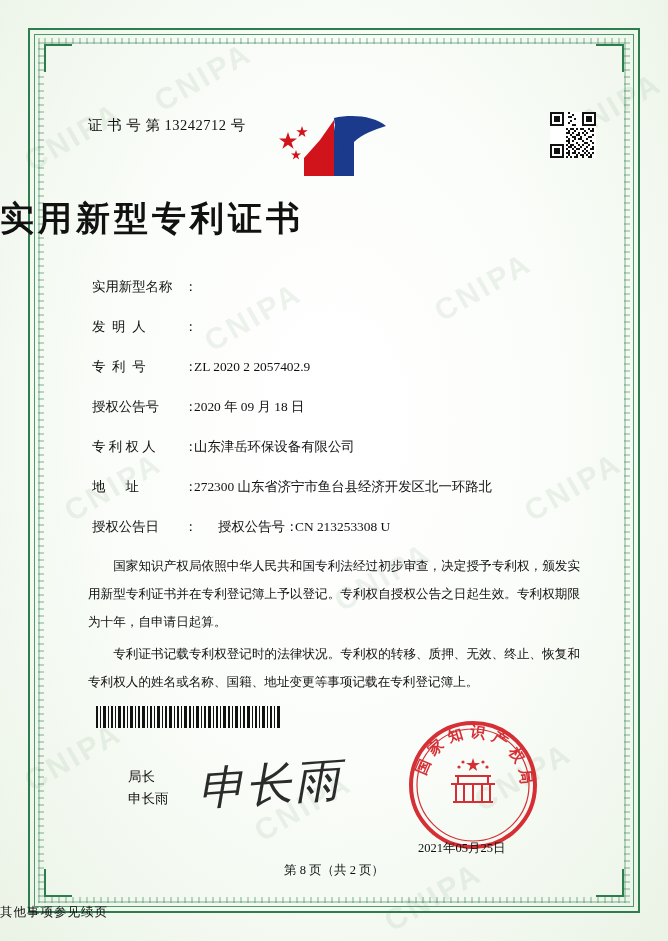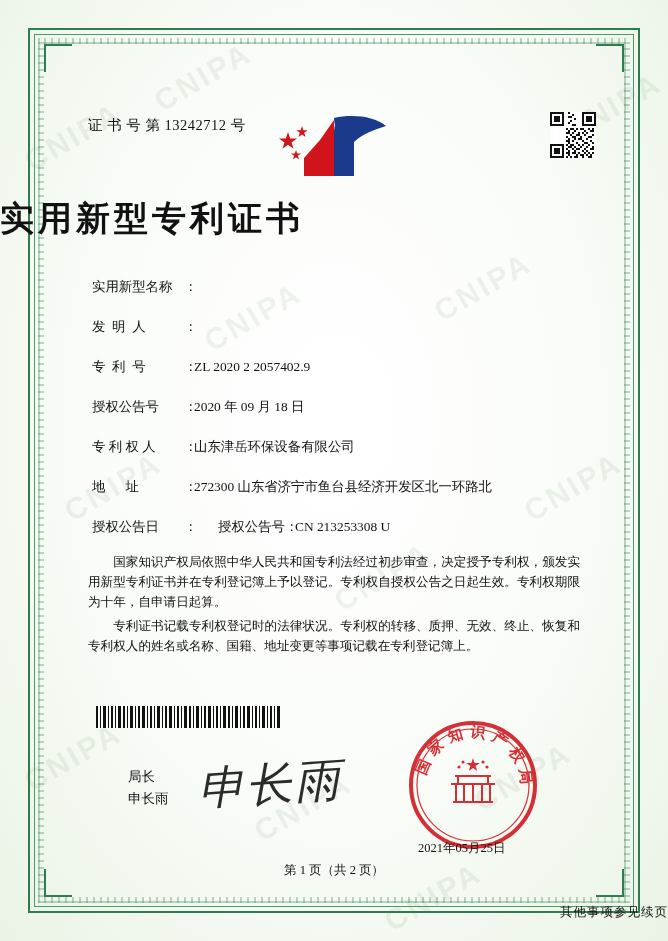--- a/index.html
+++ b/index.html
@@ -103,21 +103,21 @@
     letter-spacing:0px;
     white-space:pre;
   }
   .fcolon{width:10px;flex:none;}
   .fvalue{flex:1;}
   .frow.two .fvalue{flex:none;width:180px;}
   .sublabel{width:auto;margin-left:24px;}
 
   .para{
     position:absolute;left:88px;top:552px;width:492px;
-    font-size:12.6px;line-height:20px;color:#111;text-align:justify;
+    font-size:12.6px;line-height:28px;color:#111;text-align:justify;
   }
   .para p{margin:0 0 4px 0;text-indent:2em;}
 
   .barcode{
     position:absolute;left:96px;top:706px;width:186px;height:22px;
   }
 
   .sign-block{position:absolute;left:96px;top:766px;margin-left:32px;}
   .sign-label{font-size:13.5px;color:#111;line-height:22px;}
   .signature{
@@ -137,21 +137,21 @@
   .seal-date{
     position:absolute;left:418px;top:840px;
     font-size:12.5px;color:#111;
   }
 
   .pageno{
     position:absolute;left:0;right:0;top:862px;text-align:center;
     font-size:12.5px;color:#111;
   }
   .footnote{
-    position:absolute;left:0;right:0;top:904px;text-align:right;
+    position:absolute;left:0;right:0;top:904px;text-align:left;
     font-size:12.5px;color:#111;letter-spacing:1px;
   }
 </style>
 </head>
 <body>
 
 <div class="page">
 
   <div id="watermarks">
       <div class="wm" style="left: 20px; top: 120px;">CNIPA</div>
@@ -429,17 +429,17 @@
           </defs>
           <text font-size="15" font-weight="bold" fill="#d1141b" font-family="'DejaVu Serif', serif" letter-spacing="6">
             <textPath href="#sealArc" startOffset="6%">国家知识产权局</textPath>
           </text>
           <path d="M30 30 L104 104" stroke="#d1141b" stroke-width="0"></path>
         </g>
       </svg>
     </div>
     <div class="seal-date">2021年05月25日</div>
 
-    <div class="pageno">第 1 页（共 2 页）</div>
+    <div class="pageno">第 8 页（共 2 页）</div>
     <div class="footnote">其他事项参见续页</div>
 
   </div>
 </div>
 
 </body></html>

